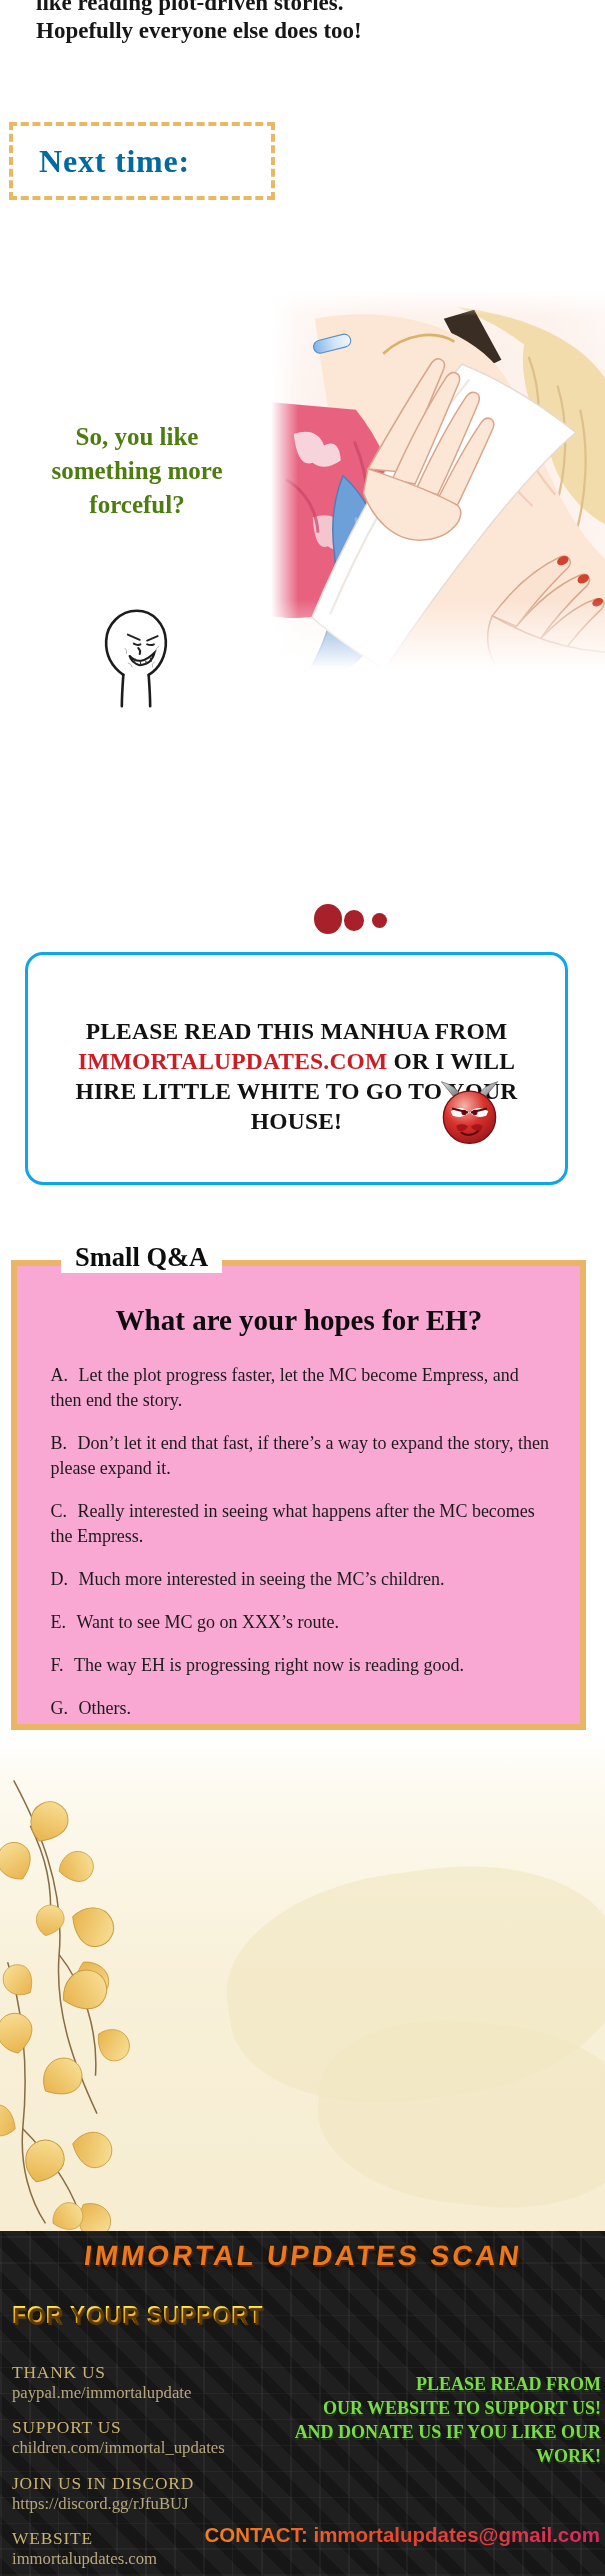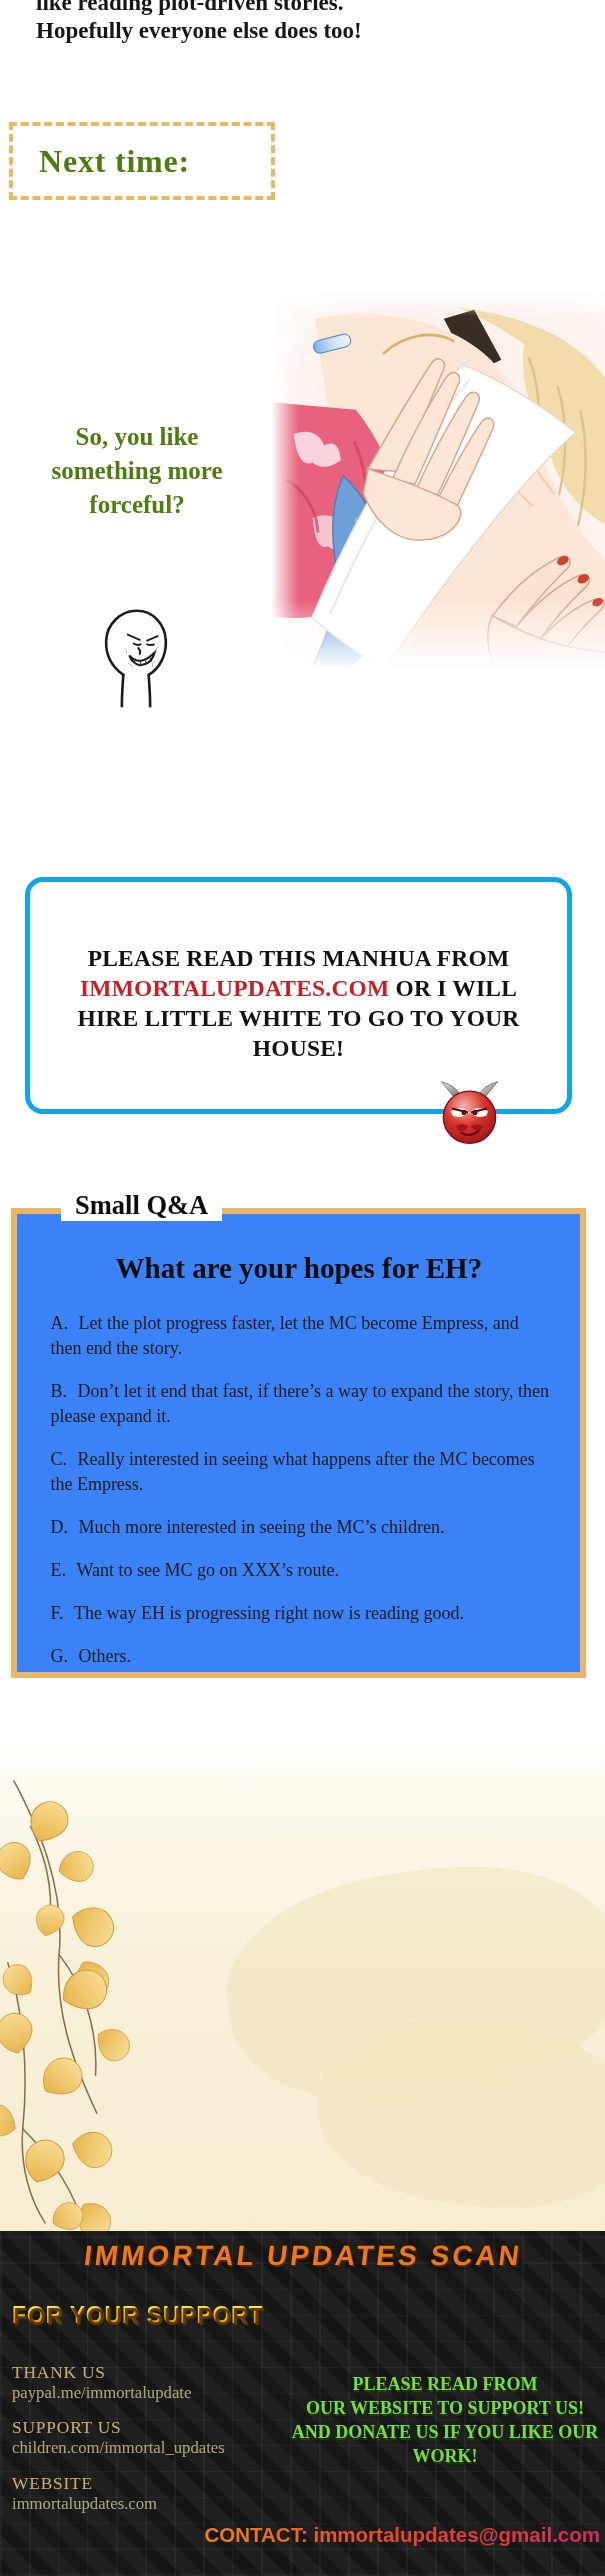--- a/index.html
+++ b/index.html
@@ -6,43 +6,43 @@
   body{width:606px;height:2576px;position:relative;background:#ffffff;overflow:hidden;
        font-family:"Liberation Serif",serif;color:#111;}
   .abs{position:absolute;}
 
   
   .intro{left:36px;top:-10.6px;font-weight:bold;font-size:23px;line-height:28px;color:#161616;}
 
   
   .next-box{left:9px;top:122px;width:258px;height:70px;border:4.5px dashed #e8b863;}
   .next-label{position:absolute;left:26px;top:50%;transform:translateY(-50%);
-              font-weight:bold;font-size:32px;color:#4d7c0f;letter-spacing:0.8px;}
+              font-weight:bold;font-size:32px;color:#0369a1;letter-spacing:0.8px;}
 
   
   .caption{left:0;top:420px;width:274px;text-align:center;font-weight:bold;
            font-size:25px;line-height:34px;color:#4d7c0f;}
 
   .illus{left:271px;top:290px;width:335px;height:379px;}
   .troll{left:95px;top:603px;width:82px;height:105px;}
 
   
   .dot{border-radius:50%;background:#a82029;}
   .dot1{left:314px;top:904px;width:28px;height:29.5px;}
   .dot2{left:344px;top:910px;width:19.7px;height:20.5px;}
   .dot3{left:372px;top:913px;width:15px;height:15px;}
-  .warn-box{left:25px;top:877px;width:537px;height:227px;background:#fff;
-            border:5px solid #0ea5e9;border-radius:18px;}
+  .warn-box{left:25px;top:952px;width:537px;height:227px;background:#fff;
+            border:3px solid #0ea5e9;border-radius:18px;}
   .warn-text{margin-top:61px;text-align:center;font-weight:bold;font-size:23.5px;
              line-height:30px;color:#121212;letter-spacing:0.2px;}
   .warn-red{color:#cc1c24;}
   .devil{left:436px;top:1077px;width:67px;height:71px;}
 
   
-  .qa-box{left:11.4px;top:1208px;width:563px;height:458px;border:6.8px solid #eab566;background:#3b82f6;}
+  .qa-box{left:11.4px;top:1260px;width:563px;height:458px;border:6.8px solid #eab566;background:#f9a8d4;}
   .qa-label{position:absolute;left:44px;top:-24px;background:#fff;padding:0 13.6px;
             font-weight:bold;font-size:26.5px;color:#0d0d0d;}
   .qa-title{margin-top:38px;text-align:center;font-weight:bold;font-size:29px;color:#0d0d0d;}
   .qa-options{margin:26px 29px 0 33px;font-size:18px;line-height:25px;color:#1b1b1b;}
   .qa-opt{margin-bottom:18px;}
   .opt-key{padding-right:10.6px;}
 
   
   .art{left:0;top:1735px;width:606px;height:496px;
        background:linear-gradient(180deg,#ffffff 0%,#fdfaf0 10%,#f8f0d8 48%,#f6edd2 100%);}
@@ -60,21 +60,21 @@
           font-family:"Liberation Sans",sans-serif;}
   .f-title{position:absolute;top:9px;width:100%;text-align:center;font-weight:bold;
            font-size:28px;letter-spacing:3px;color:#e8791e;transform:skewX(-7deg);
            text-shadow:1.5px 1.5px 0 #4a2404,-0.8px -0.8px 0 #271201,0 3px 4.5px rgba(0,0,0,.6);}
   .thanks{position:absolute;left:12px;top:71px;font-weight:bold;font-size:23px;line-height:27px;
           letter-spacing:0.8px;color:#ffd21f;text-shadow:1.5px 1.5px 0.8px #5c3a00;}
   .f-links{position:absolute;left:12px;top:130px;font-family:"Liberation Serif",serif;}
   .f-group{margin-bottom:13.6px;}
   .f-label{font-size:17.4px;line-height:22px;color:#cbb273;letter-spacing:0.8px;}
   .f-value{font-size:16.7px;line-height:19.7px;color:#b7a77e;}
-  .notice{position:absolute;left:289px;top:141px;width:312px;text-align:center;
+  .notice{position:absolute;left:289px;top:141px;width:312px;text-align:right;
           font-family:"Liberation Serif",serif;font-weight:bold;font-size:18px;line-height:24px;
           color:#7ed74f;text-shadow:0.8px 1.5px 0.8px #1d4709,0 0 1.5px #0c2a02;}
   .contact{position:absolute;right:6px;top:292px;font-weight:bold;font-size:20.5px;color:#e8552a;}
   @supports ((-webkit-background-clip:text) or (background-clip:text)){
     .thanks{background:linear-gradient(180deg,#ffee56 10%,#f5b727 55%,#e87c10 100%);
             -webkit-background-clip:text;background-clip:text;color:transparent;}
     .contact{background:linear-gradient(90deg,#f0821e 0%,#e84a28 45%,#d62a5e 100%);
              -webkit-background-clip:text;background-clip:text;color:transparent;}
   }
 </style>
@@ -292,20 +292,24 @@
   <div class="f-links">
     <div class="f-group">
       <div class="f-label">THANK US</div>
       <div class="f-value">paypal.me/immortalupdate</div>
     </div>
     <div class="f-group">
       <div class="f-label">SUPPORT US</div>
       <div class="f-value">children.com/immortal_updates</div>
     </div>
     <div class="f-group">
+      <div class="f-label">JOIN US IN DISCORD</div>
+      <div class="f-value">https://discord.gg/rJfuBUJ</div>
+    </div>
+    <div class="f-group">
       <div class="f-label">WEBSITE</div>
       <div class="f-value">immortalupdates.com</div>
     </div>
   </div>
   <div class="notice">
     <div>PLEASE READ FROM</div>
     <div>OUR WEBSITE TO SUPPORT US!</div>
     <div>AND DONATE US IF YOU LIKE OUR WORK!</div>
   </div>
   <div class="contact"><span>CONTACT:</span> <span>immortalupdates@gmail.com</span></div>

